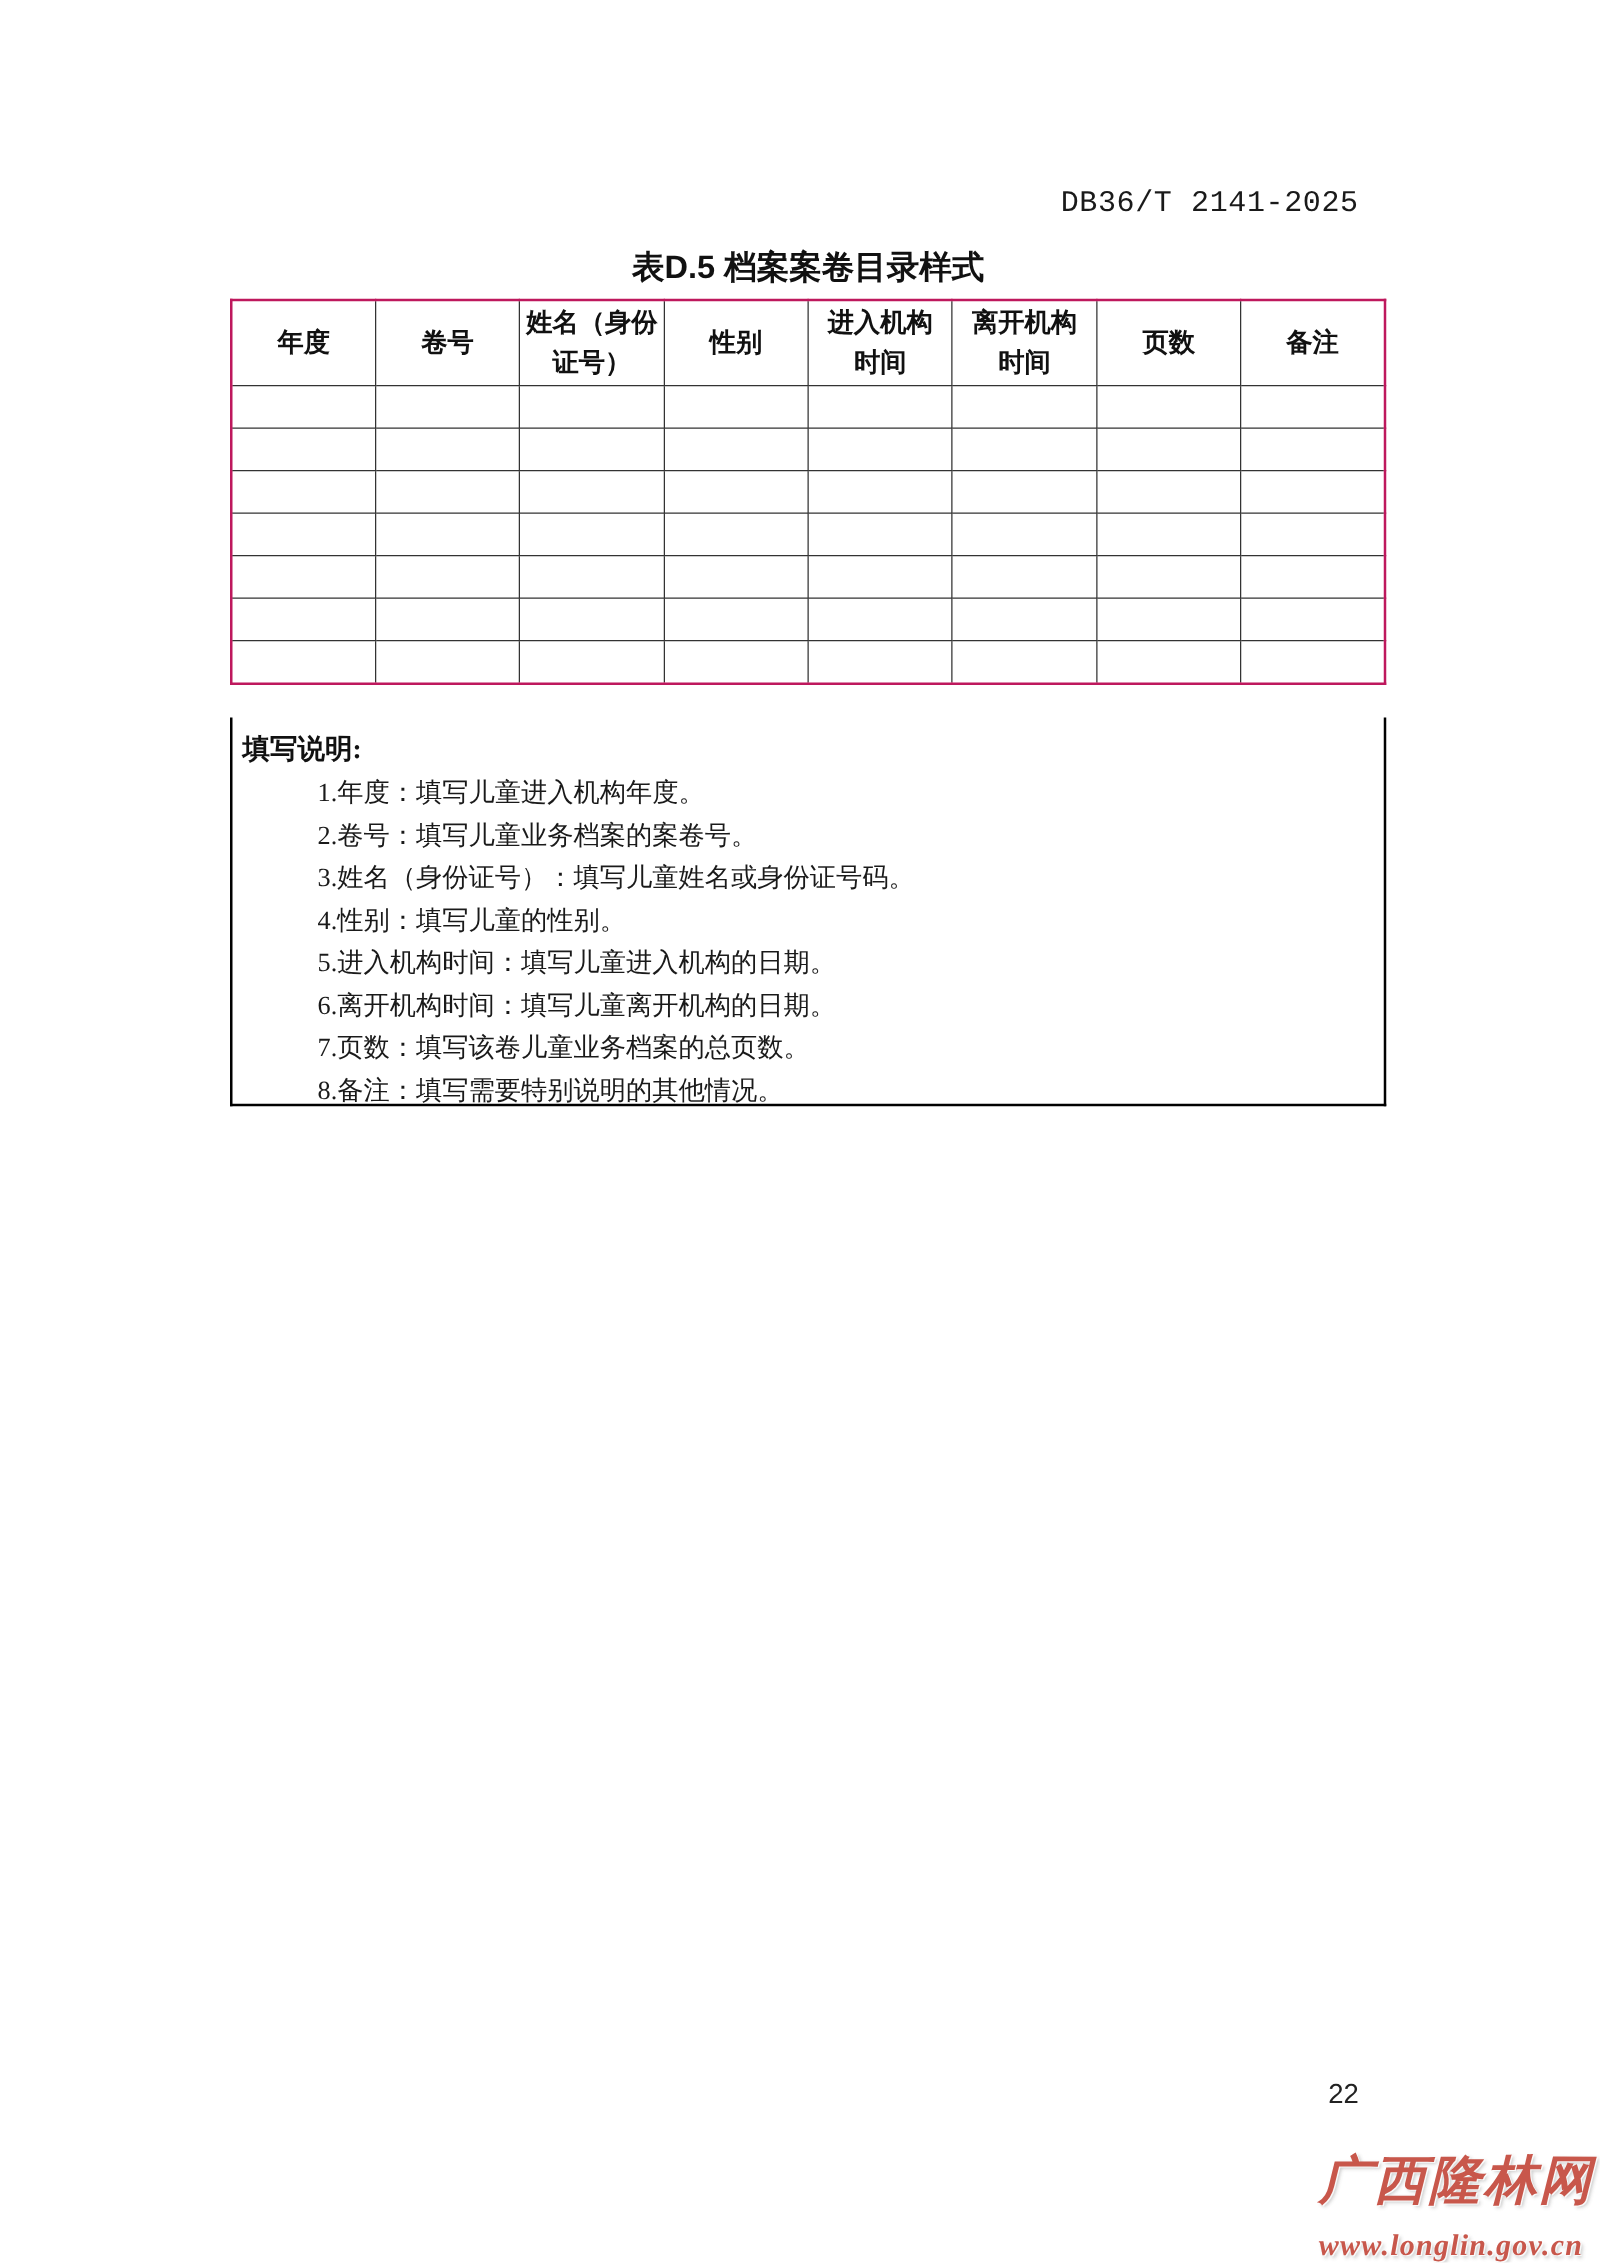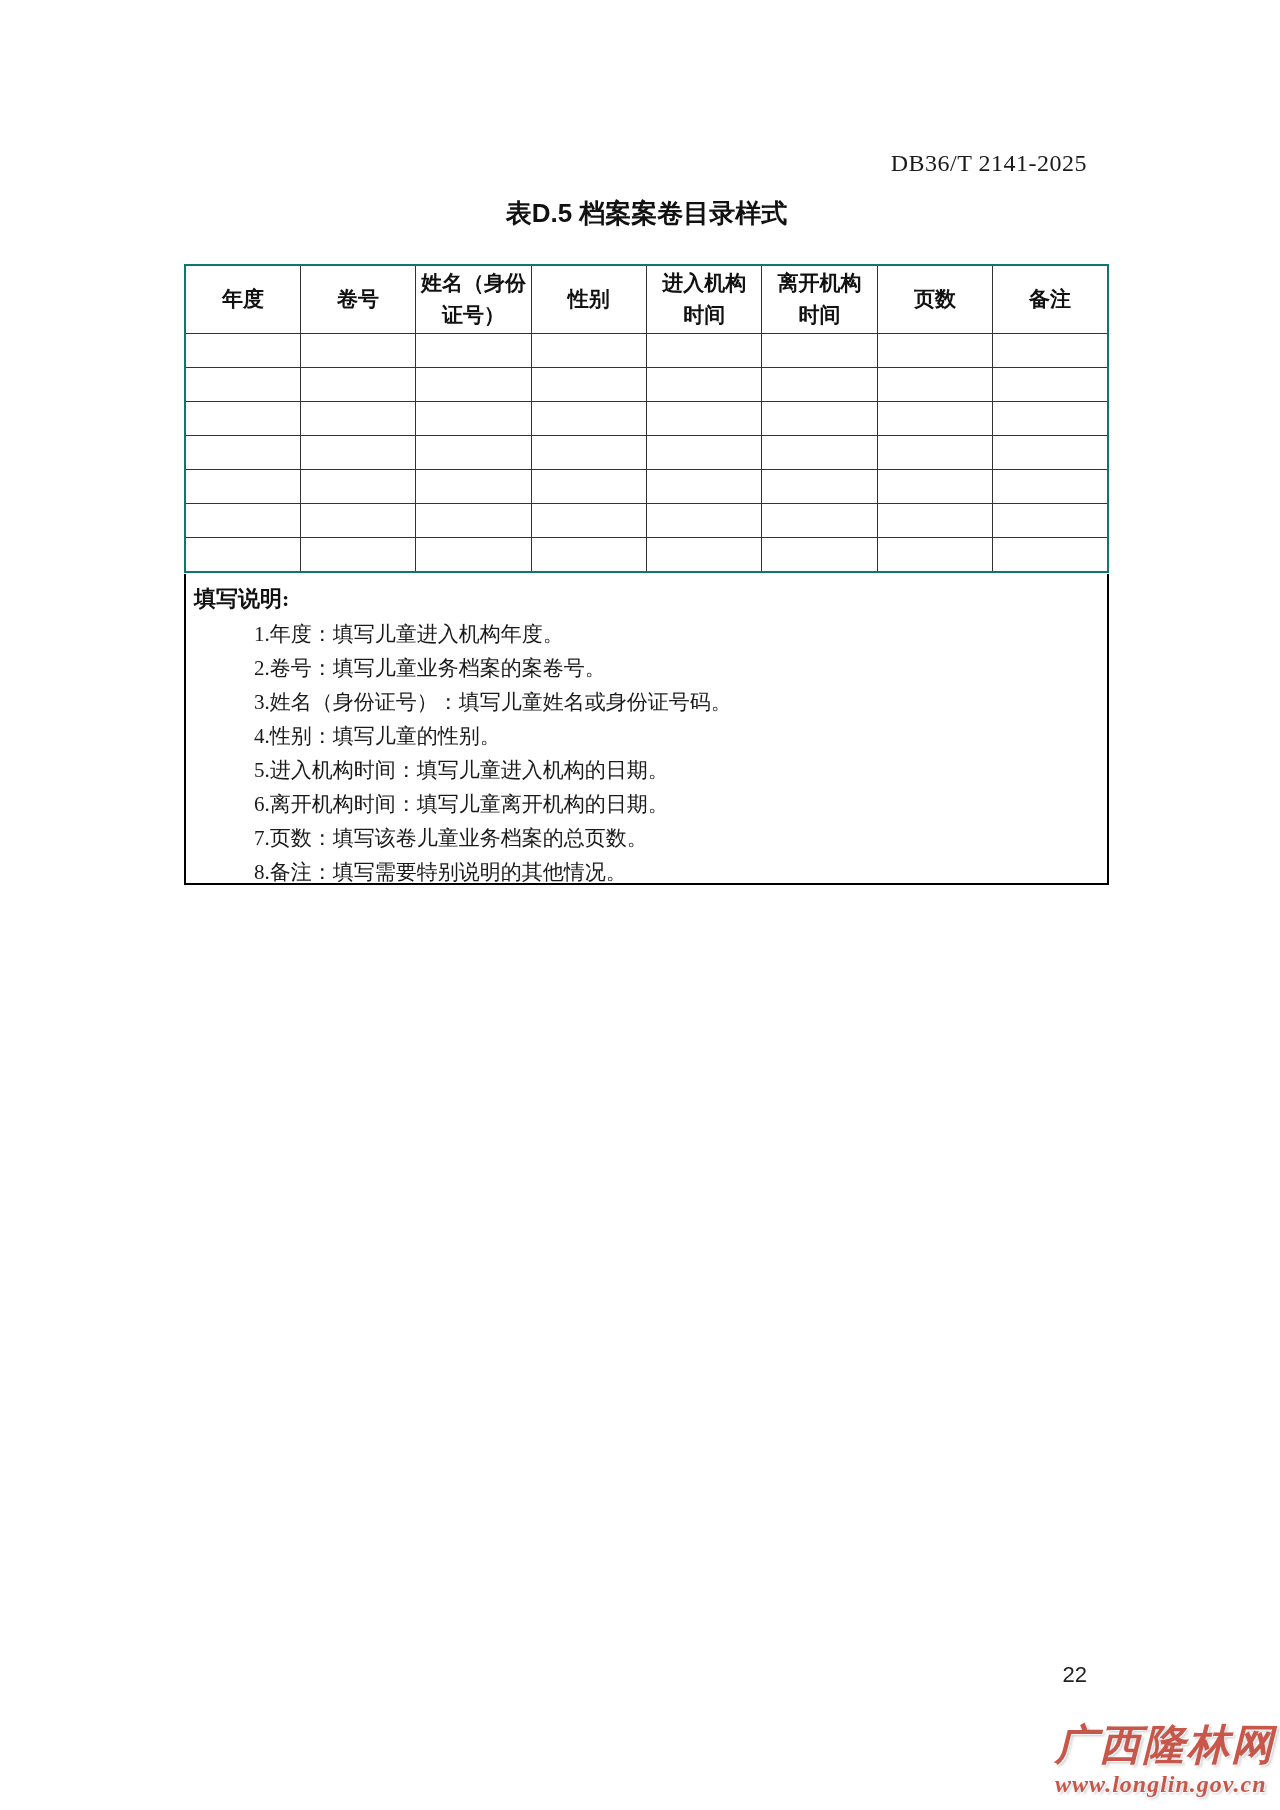--- a/index.html
+++ b/index.html
@@ -6,33 +6,33 @@
   html, body { margin: 0; padding: 0; }
   body {
     width: 1280px; height: 1810px; position: relative;
     background: #ffffff; color: #111;
     font-family: "Liberation Serif", serif;
     overflow: hidden;
   }
   .doc-code {
     position: absolute; top: 150px; right: 193px;
     font-size: 24px; letter-spacing: 0.5px;
-    font-family: Liberation Serif, serif;
+    font-family: Liberation Mono, monospace;
     color: #1a1a1a;
   }
   .table-title {
     position: absolute; top: 196px; left: 184px; width: 925px;
     text-align: center; font-size: 26px; font-weight: bold;
     font-family: "Liberation Sans", sans-serif;
     color: #111;
   }
   table.main {
-    position: absolute; top: 264px; left: 184px; width: 925px;
+    position: absolute; top: 239px; left: 184px; width: 925px;
     border-collapse: collapse; table-layout: fixed;
-    border: 2px solid #0f766e;
+    border: 2px solid #be185d;
   }
   table.main th, table.main td { border: 1px solid #333; }
   table.main th {
     height: 66px; font-size: 21px; font-weight: bold;
     padding: 2px 4px; line-height: 1.5; text-align: center;
     white-space: pre-line; color: #111;
   }
   table.main td { height: 34px; padding: 0; }
   .notes {
     position: absolute; left: 184px; top: 574px; width: 925px; height: 311px;
@@ -51,21 +51,21 @@
     text-align: left; line-height: 1.1;
     opacity: 0.92;
   }
   .wm-line1 {
     font-size: 42px; font-weight: bold; font-style: italic;
     letter-spacing: 2px;
     text-shadow: 1px 1px 0 rgba(255,255,255,0.85), 2px 2px 3px rgba(140,140,140,0.5);
   }
   .wm-line2 {
     font-size: 24px; font-weight: bold; font-style: italic;
-    letter-spacing: 1px; margin-top: 3px;
+    letter-spacing: 1px; margin-top: 16px;
     text-shadow: 1px 1px 0 rgba(255,255,255,0.85), 2px 2px 3px rgba(140,140,140,0.5);
   }
 </style>
 </head>
 <body>
 
 <div class="doc-code">DB36/T 2141-2025</div>
 
 <div class="table-title">表D.5  档案案卷目录样式</div>
 

